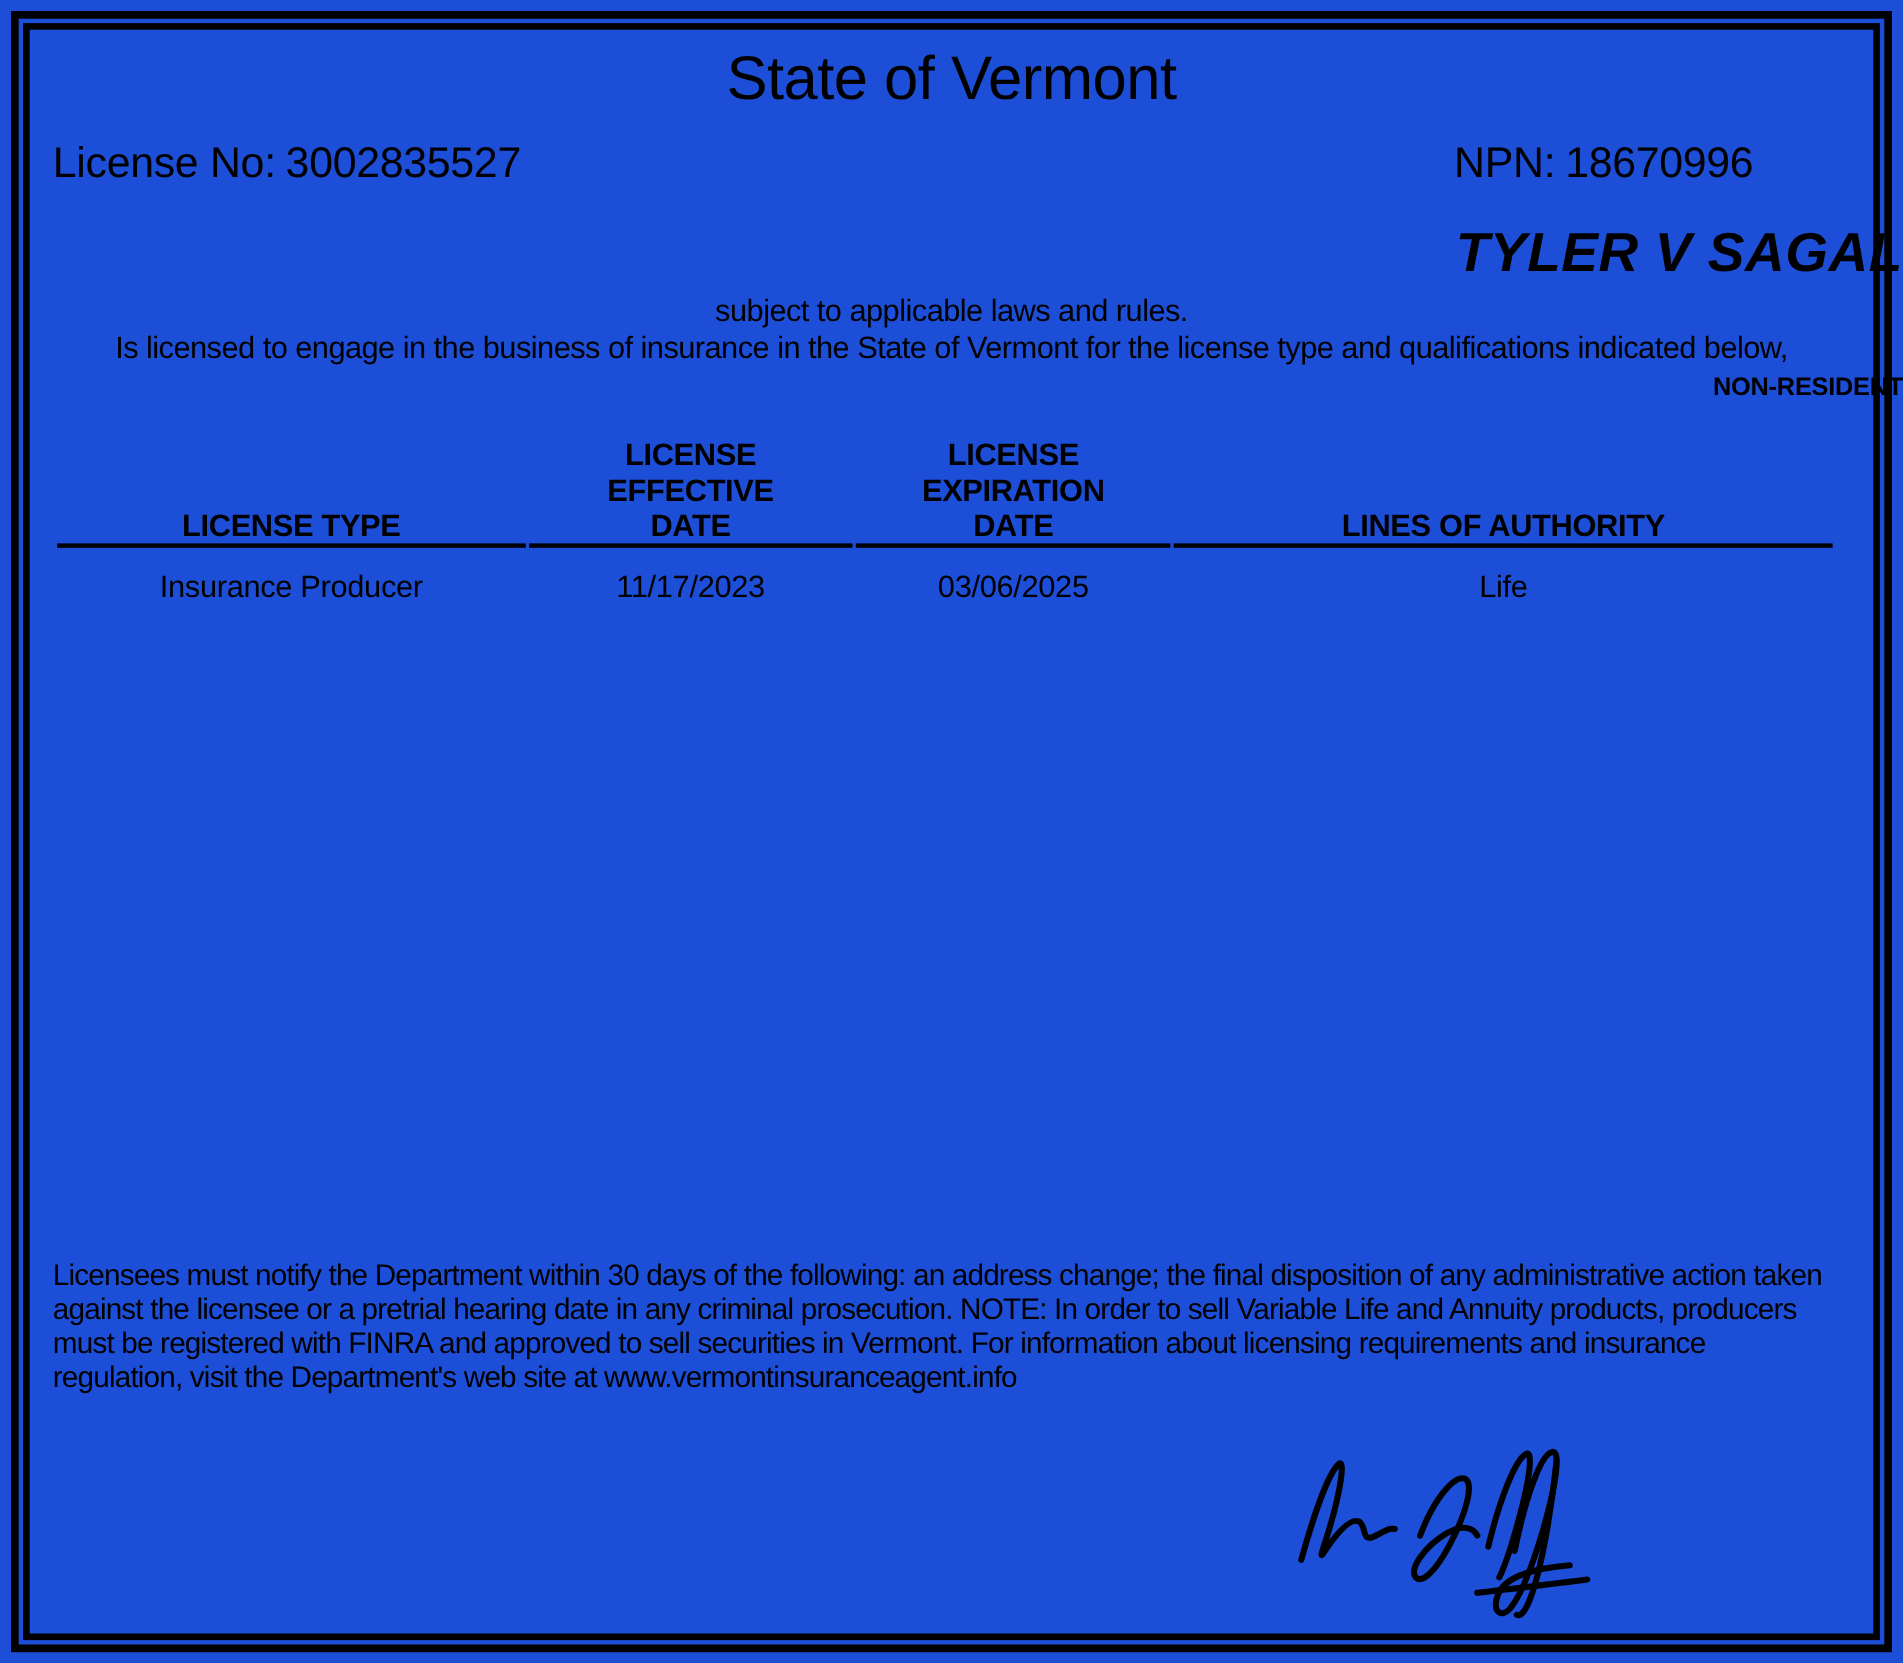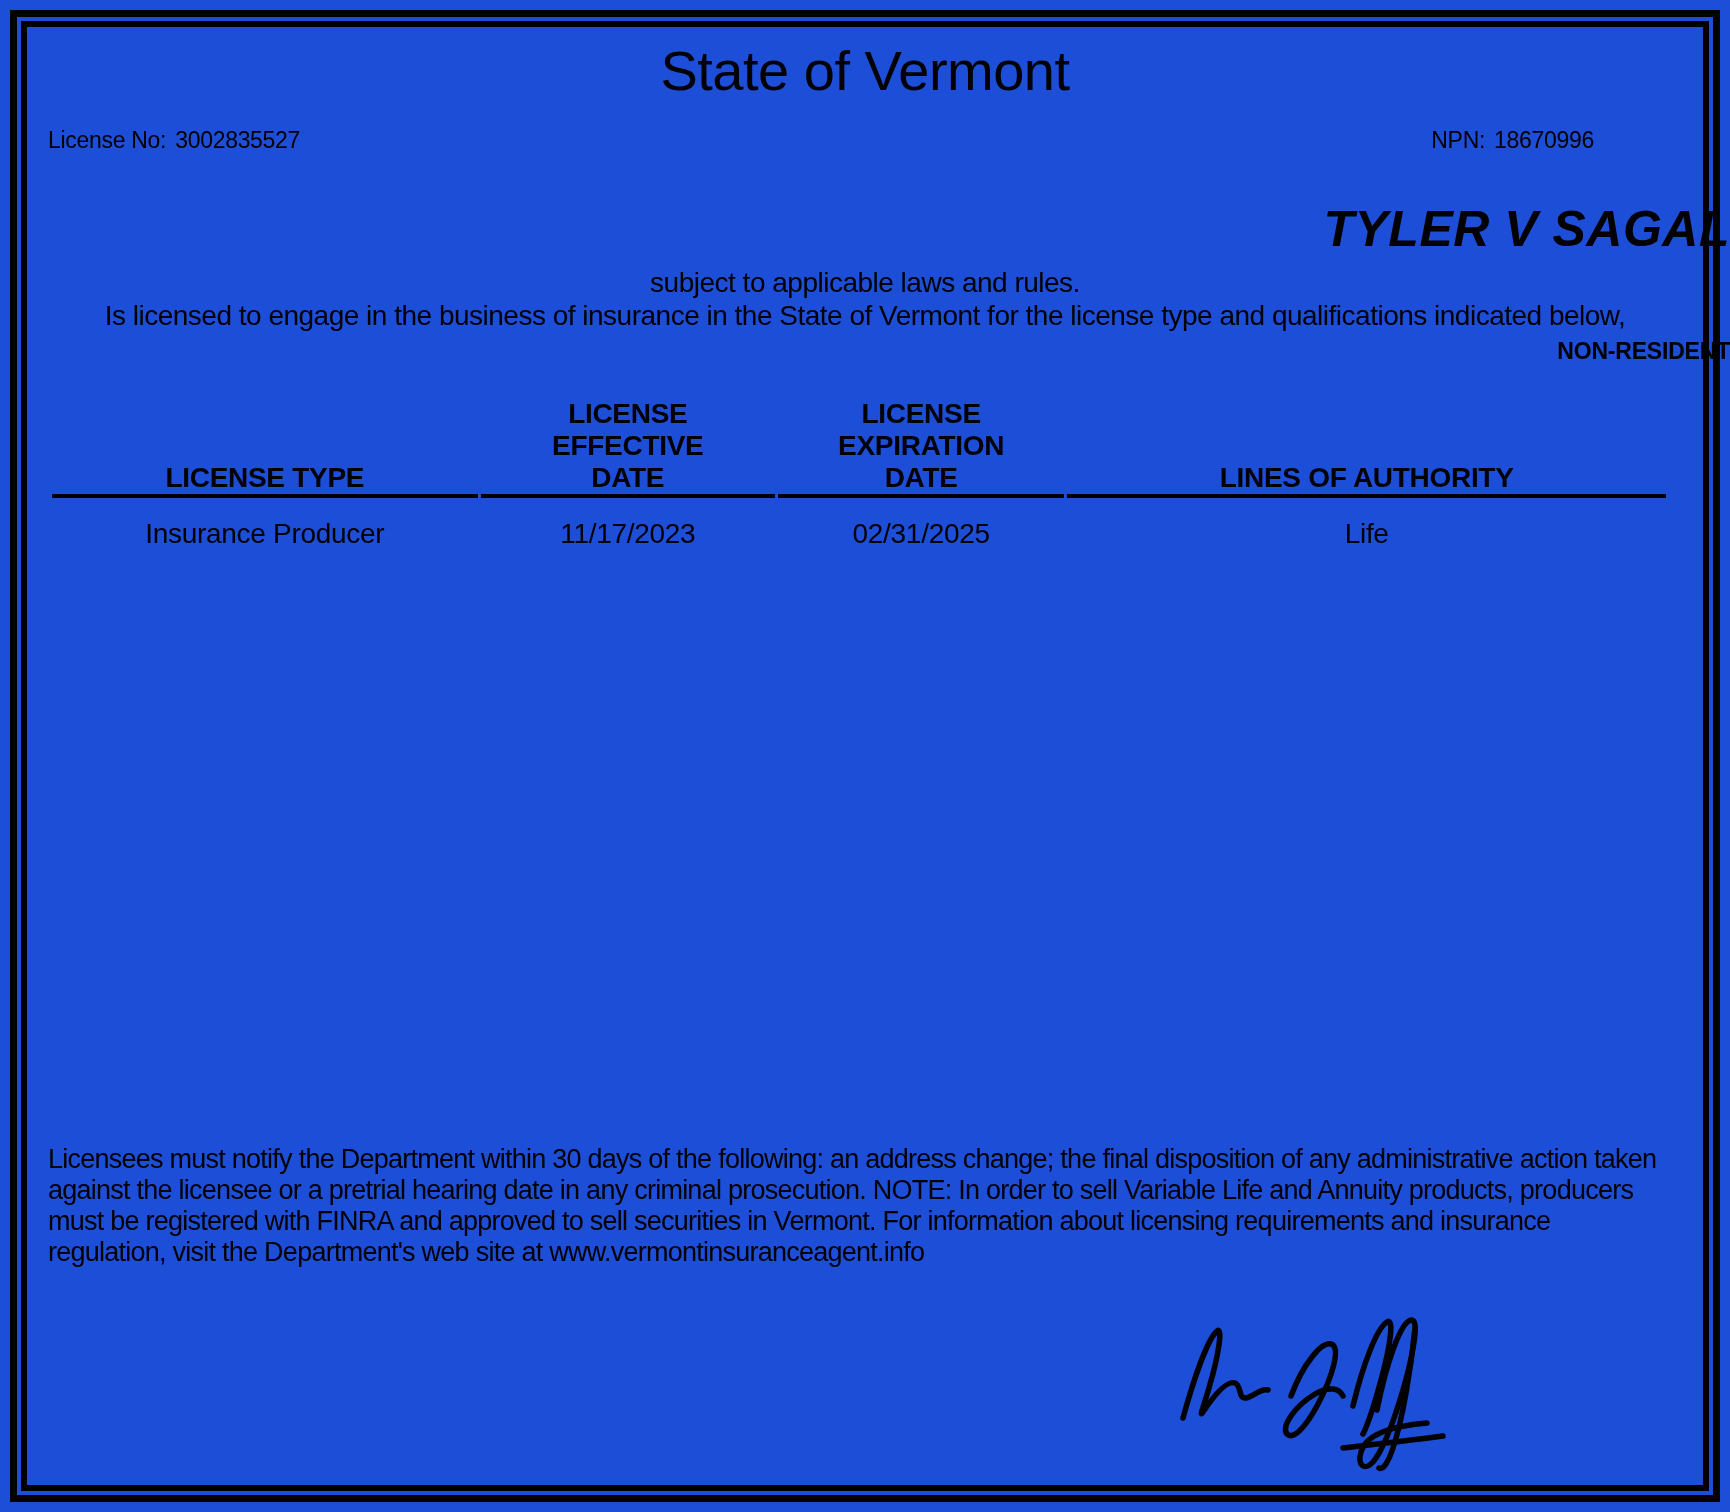--- a/index.html
+++ b/index.html
@@ -30,21 +30,21 @@
     font-size: 56px;
     letter-spacing: -0.5px;
   }
   .meta-row {
     position: absolute;
     top: 127px;
     left: 48px;
     right: 136px;
     display: flex;
     justify-content: space-between;
-    font-size: 23px;
+    font-size: 39px;
     letter-spacing: -0.3px;
   }
   .meta-item { display: flex; gap: 9px; }
   .licensee-name {
     position: absolute;
     top: 200px; left: 0; right: 0;
     text-align: right;
     font-size: 50px;
     font-weight: bold;
     font-style: italic;
@@ -158,21 +158,21 @@
 EFFECTIVE
 DATE</div>
       <div class="th c3">LICENSE
 EXPIRATION
 DATE</div>
       <div class="th c4">LINES OF AUTHORITY</div>
     </div>
     <div class="trow">
       <div class="td c1">Insurance Producer</div>
       <div class="td c2">11/17/2023</div>
-      <div class="td c3">02/31/2025</div>
+      <div class="td c3">03/06/2025</div>
       <div class="td c4">Life</div>
     </div>
   </div>
 
   <div class="notice">Licensees must notify the Department within 30 days of the following: an address change; the final disposition of any administrative action taken against the licensee or a pretrial hearing date in any criminal prosecution. NOTE: In order to sell Variable Life and Annuity products, producers must be registered with FINRA and approved to sell securities in Vermont. For information about licensing requirements and insurance regulation, visit the Department's web site at www.vermontinsuranceagent.info</div>
 
   <div class="signature" role="img" aria-label="Commissioner handwritten signature">
     <svg viewBox="0 0 360 188" xmlns="http://www.w3.org/2000/svg" fill="none" stroke="#000000" stroke-width="5.5" stroke-linecap="round" stroke-linejoin="round">
       <path d="M88,122 C98,86 112,44 122,35 C128,30 124,58 114,92 C108,112 104,122 108,116 C120,98 132,84 140,87 C147,90 143,103 151,102 C159,100 166,92 173,94"></path>
       <path d="M196,100 C208,68 226,46 236,48 C246,51 238,80 222,110 C210,132 198,144 192,138 C186,130 200,110 220,98 C234,90 244,92 248,100"></path>

